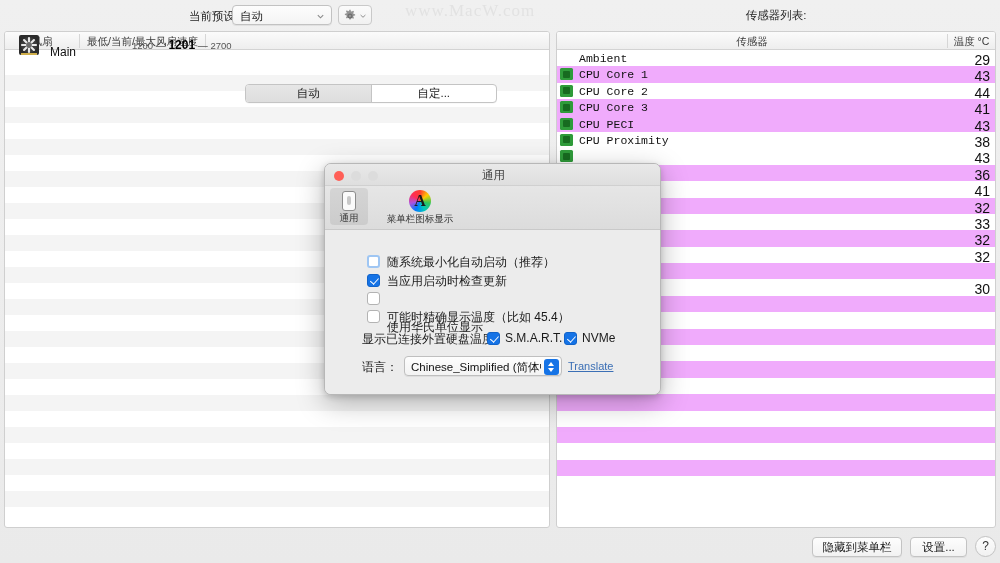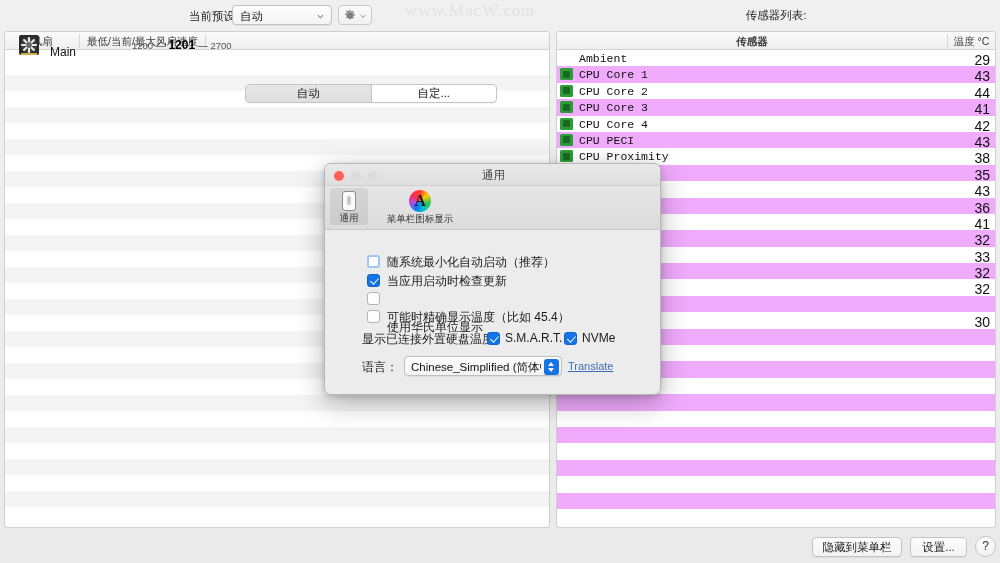--- a/index.html
+++ b/index.html
@@ -155,21 +155,21 @@
     border-radius: 3px;
     overflow: hidden;
   }
   .sensor-head {
     position: relative; height: 18px;
     background: linear-gradient(#fbfbfb, #eeeeee);
     border-bottom: 1px solid #d3d3d3;
   }
   .sensor-head .sc1 {
     position: absolute; left: 0; top: 3px; width: 390px;
-    text-align: center; font-size: 10.5px; color: #3a3a3a; font-weight: bold;
+    text-align: center; font-size: 10.5px; color: #3a3a3a;
   }
   .sensor-head .sc2 {
     position: absolute; left: 391px; top: 3px; width: 47px;
     text-align: center; font-size: 10.5px; color: #3a3a3a;
   }
   .sensor-head .ssep {
     position: absolute; left: 390px; top: 2px; width: 1px; height: 14px; background: #d6d6d6;
   }
   .srow {
     position: relative; height: 16.4px;
@@ -450,39 +450,29 @@
         <div class="srow">
           <span class="chip"></span>
           <span class="sname">CPU Core 2</span>
           <span class="sval">44</span>
         </div>
         <div class="srow alt">
           <span class="chip"></span>
           <span class="sname">CPU Core 3</span>
           <span class="sval">41</span>
         </div>
-        <div class="srow">
-          <span class="chip"></span>
-          <span class="sname">CPU Core 4</span>
-          <span class="sval">42</span>
-        </div>
         <div class="srow alt">
           <span class="chip"></span>
           <span class="sname">CPU PECI</span>
           <span class="sval">43</span>
         </div>
         <div class="srow">
           <span class="chip"></span>
           <span class="sname">CPU Proximity</span>
           <span class="sval">38</span>
-        </div>
-        <div class="srow alt">
-          <span class="chip"></span>
-          <span class="sname"></span>
-          <span class="sval">35</span>
         </div>
         <div class="srow">
           <span class="chip"></span>
           <span class="sname"></span>
           <span class="sval">43</span>
         </div>
         <div class="srow alt">
           <span class="chip"></span>
           <span class="sname"></span>
           <span class="sval">36</span>

